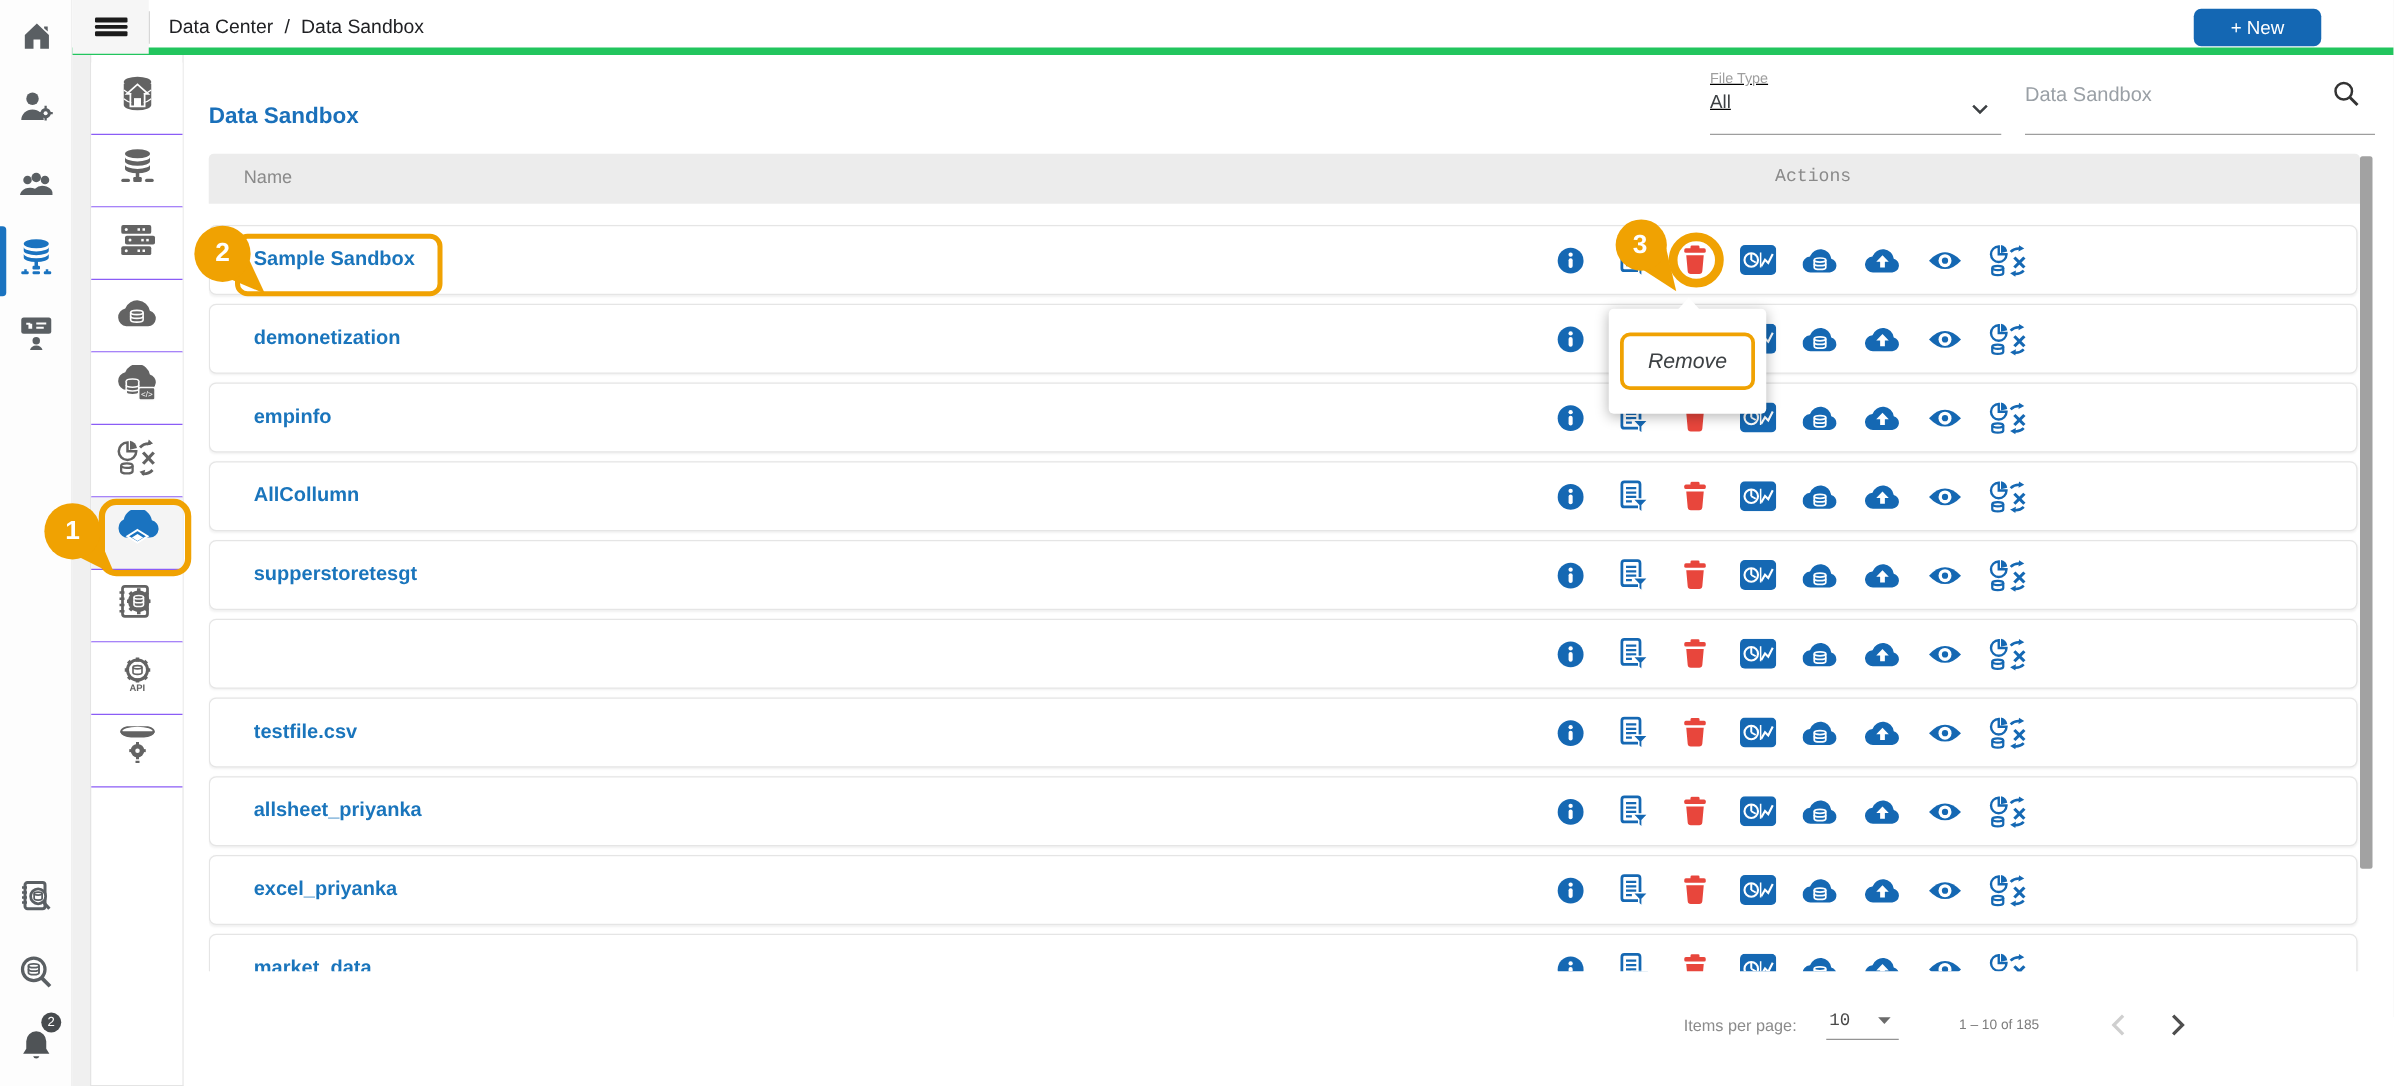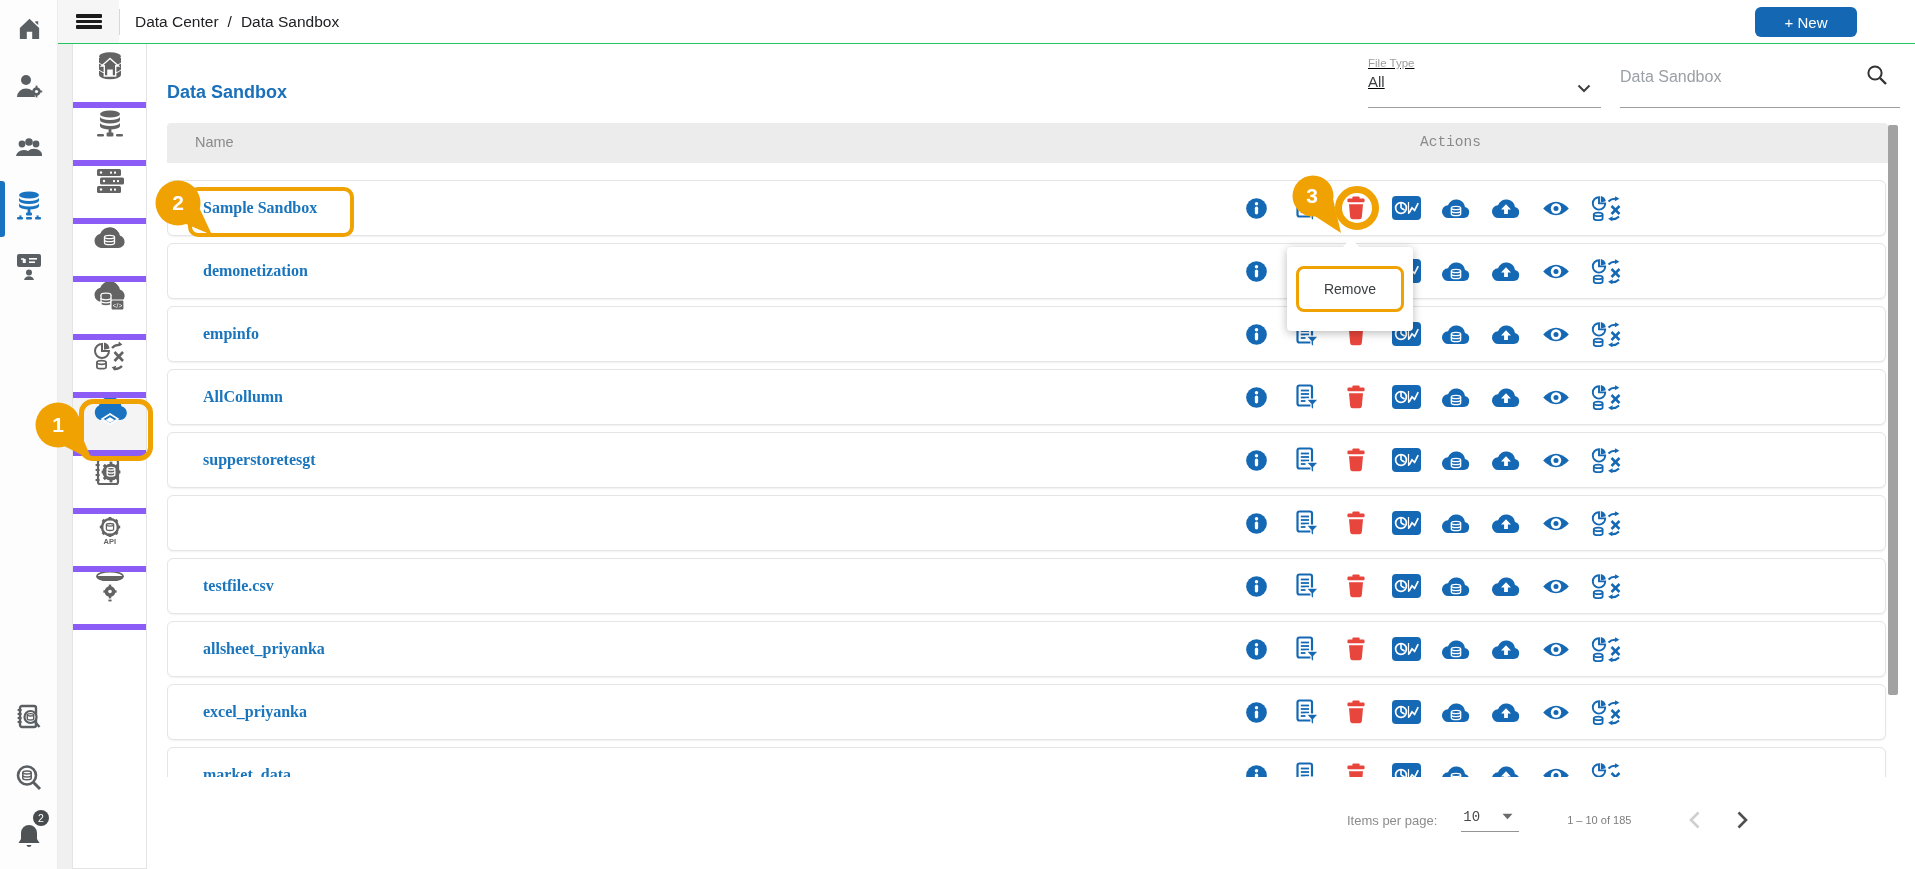--- a/index.html
+++ b/index.html
@@ -11,25 +11,25 @@
   
   #rail1 { left:0; top:0; width:58px; height:869px; background:#fdfdfd; border-right:1px solid #ececec; }
   .rail1-item { position:absolute; left:0; width:58px; height:44px; display:flex; align-items:center; justify-content:center; cursor:pointer; }
   #rail1-active-bar { left:0; top:181px; width:5px; height:56px; background:#1a73c0; border-radius:0 3px 3px 0; }
 
   
   #gapstrip { left:58px; top:44px; width:14px; height:825px; background:#f0f0f0; }
 
   
   #rail2 { left:72px; top:44px; width:75px; height:825px; background:#fff; border:1px solid #e4e4e4; border-top:none; }
-  .rail2-cell { position:absolute; left:0; width:73px; height:58px; border-bottom:6px solid #8b5cf6; display:flex; align-items:flex-start; justify-content:center; cursor:pointer; background:#fff; }
+  .rail2-cell { position:absolute; left:0; width:73px; height:58px; border-bottom:1px solid #8b5cf6; display:flex; align-items:center; justify-content:center; cursor:pointer; background:#fff; }
   .rail2-cell.active { background:#f4f4f4; }
 
   
-  #topbar { left:58px; top:0; width:1857px; height:44px; background:#fff; border-bottom:1px solid #22c55e; }
+  #topbar { left:58px; top:0; width:1857px; height:44px; background:#fff; border-bottom:6px solid #22c55e; }
   #hamburger-zone { position:absolute; left:0; top:0; width:61px; height:43px; background:#f6f6f6; display:flex; align-items:center; justify-content:center; cursor:pointer; }
   .hbar { display:block; width:26px; height:3.5px; background:#1b1b1b; border-radius:1px; margin:2.2px 0; }
   #tb-divider { position:absolute; left:61px; top:9px; width:1px; height:26px; background:#d7d7d7; }
   #breadcrumb { position:absolute; left:77px; top:0; height:43px; display:flex; align-items:center; gap:9px; font-size:15.5px; color:#202124; }
   #new-btn { position:absolute; right:58px; top:7px; width:102px; height:30px; background:#1467b3; color:#fff; border:none; border-radius:6px; font-size:15px; font-family:inherit; cursor:pointer; }
 
   
   #main { left:147px; top:44px; width:1768px; height:825px; background:#fff; }
   #page-title { position:absolute; left:20px; top:38px; font-size:18px; font-weight:bold; color:#1a70ba; }
 
@@ -43,41 +43,41 @@
   #searchbox .ph { font-size:16px; color:#9aa0a6; }
   #searchbox .uline { position:absolute; left:0; top:39px; width:280px; height:1px; background:#9e9e9e; }
   #searchbox .mag { position:absolute; right:12px; top:-4px; }
 
   
   #thead { position:absolute; left:20px; top:79px; width:1721px; height:40px; background:#ececec; border-radius:4px 4px 0 0; }
   #thead .col-name { position:absolute; left:28px; top:11px; font-size:14.5px; color:#8a8a8a;text-align:center; }
   #thead .col-actions { position:absolute; left:1253px; top:11px; font-size:14.5px; color:#8a8a8a;font-family:Liberation Mono, monospace; }
 
   #rows-viewport { position:absolute; left:20px; top:119px; width:1721px; height:614px; overflow:hidden; }
-  .trow { position:relative; width:1719px; height:56px; margin-bottom:7px; background:#fff; border:1px solid #e5e5e5; border-radius:6px; box-shadow:0 1px 2px rgba(0,0,0,0.06);font-family:Liberation Serif, serif; }
+  .trow { position:relative; width:1719px; height:56px; margin-bottom:7px; background:#fff; border:1px solid #e5e5e5; border-radius:6px; box-shadow:0 1px 2px rgba(0,0,0,0.06); }
   .trow:first-child { margin-top:17px; }
   .row-name { position:absolute; left:35px; top:0; height:54px; display:flex; align-items:center; font-size:16px; font-weight:bold; color:#1a75bc; cursor:pointer; }
   .row-actions { position:absolute; left:1063px; top:0; height:54px; display:flex; }
   .action { width:50px; height:54px; display:flex; align-items:center; justify-content:center; cursor:pointer; }
 
   #scroll-thumb { left:1741px; top:81px; width:10px; height:570px; background:#a2a2a2; border-radius:2px; }
 
   
   #pagination { position:absolute; left:1200px; top:756px; width:568px; height:40px; display:flex; align-items:center; font-size:13px; color:#8b8b8b; }
   #pagesize { display:flex; align-items:center; margin-left:65px; cursor:pointer;font-family:Liberation Mono, monospace; }
   #pagesize .psv { color:#4a4a4a; font-size:14px; margin-left:12px; padding:0 6px 6px 2px; border-bottom:1px solid #949494; display:flex; align-items:center; gap:22px; }
   #range { margin-left:48px; color:#7d7d7d; font-size:11px; }
   .pg-chev { width:30px; height:30px; display:flex; align-items:center; justify-content:center; cursor:pointer; }
   #prev-chev { margin-left:48px; }
   #next-chev { margin-left:18px; }
 
   
   #tooltip { left:1287px; top:247px; width:126px; height:84px; background:#fff; border-radius:4px; box-shadow:0 2px 10px rgba(0,0,0,0.28); z-index:30; }
   #tooltip .arrow { position:absolute; left:55px; top:-9px; width:0; height:0; border-left:9px solid transparent; border-right:9px solid transparent; border-bottom:10px solid #fff; }
-  #tooltip .inner { position:absolute; left:9px; top:19px; width:108px; height:46px; border:3px solid #f0a202; border-radius:8px; display:flex; align-items:center; justify-content:center; font-size:14px; color:#3c4043; }
+  #tooltip .inner { position:absolute; left:9px; top:19px; width:108px; height:46px; border:3px solid #f0a202; border-radius:8px; display:flex; align-items:center; justify-content:center; font-size:17px; color:#3c4043;font-style:italic; }
 
   
   .ann-rect { border:4px solid #f0a202; border-radius:10px; z-index:25; pointer-events:none; }
   #ann-ring { left:1335px; top:186px; width:44px; height:44px; border:7px solid #f0a202; border-radius:50%; z-index:31; pointer-events:none; }
   .pin { width:64px; height:64px; z-index:35; pointer-events:none; }
   .pin svg { position:absolute; left:0; top:0; }
   .pin .num { position:absolute; left:0; top:0; width:48px; height:48px; display:flex; align-items:center; justify-content:center; color:#fff; font-size:21px; font-weight:bold; }
 </style>
 </head>
 <body>

